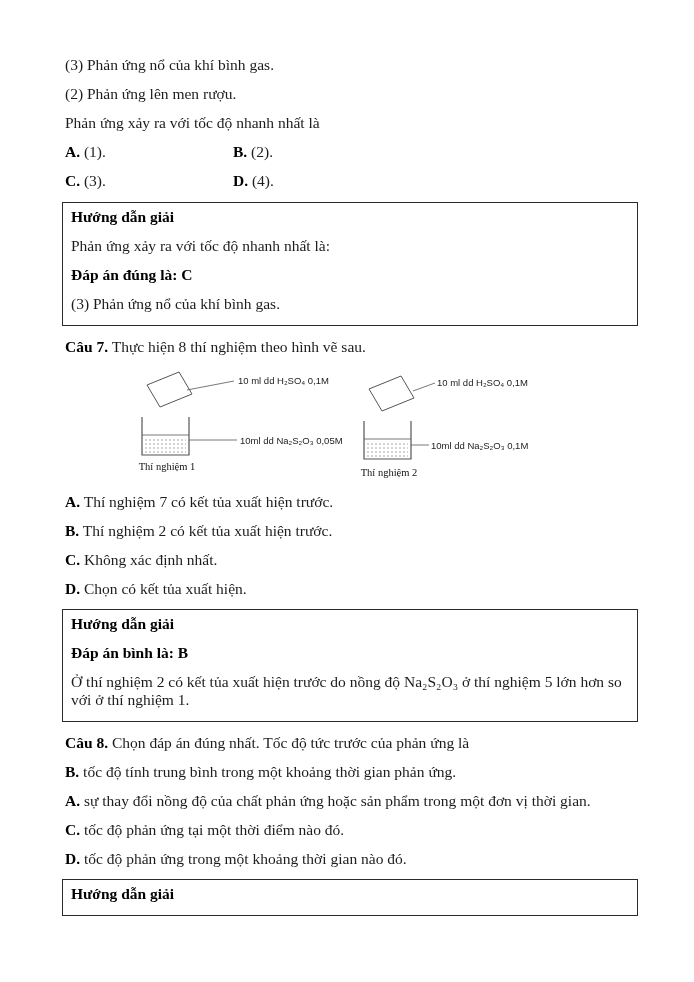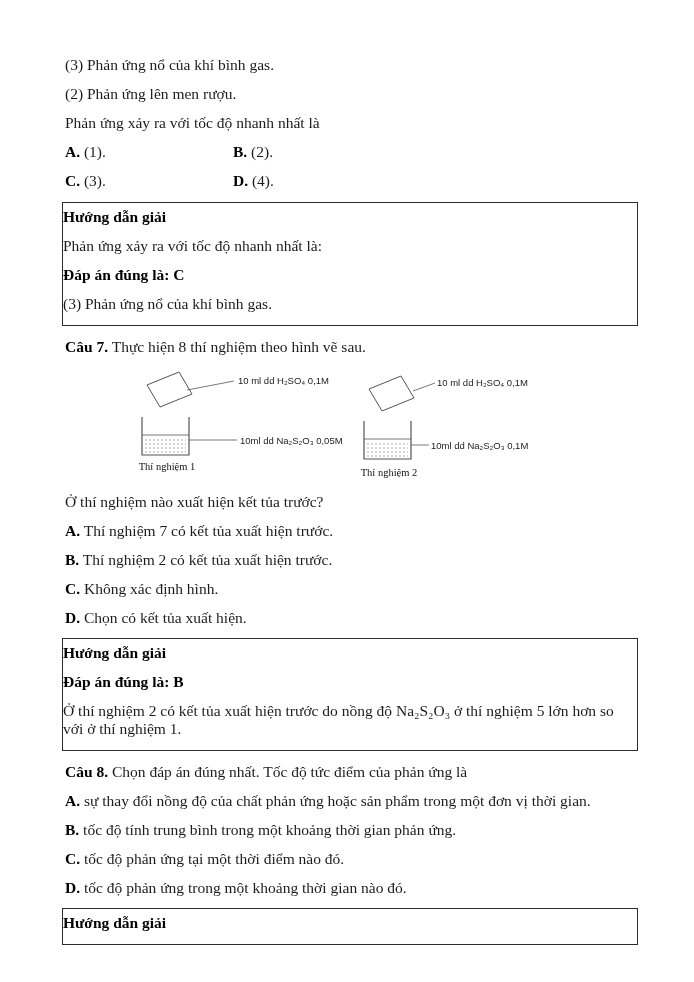--- a/index.html
+++ b/index.html
@@ -2,21 +2,21 @@
 <html><head>
 <meta charset="utf-8">
 <style>
   html,body{margin:0;padding:0;}
   body{width:694px;min-height:982px;background:#ffffff;color:#1c1c1c;
        font-family:"Liberation Serif","DejaVu Serif",serif;font-size:15.5px;}
   .page{box-sizing:border-box;width:694px;padding:56px 59px 40px 65px;}
   .line{margin:0 0 11px;line-height:18px;}
   b{font-weight:bold;color:#000;}
   .opt-grid{display:grid;grid-template-columns:168px 1fr;}
-  .box{border:1px solid #2b2b2b;margin:1px -3px 12px;padding:5px 0 1px;}
+  .box{border:1px solid #2b2b2b;margin:1px -3px 12px;padding:5px 8px 1px;}
   .diagram{margin:0 0 10px 72px;height:116px;}
   .flask{fill:#ffffff;stroke:#555;stroke-width:1;}
   .beaker{fill:none;stroke:#555;stroke-width:1.2;}
   .liq-top{stroke:#555;stroke-width:.8;}
   .hatch{stroke:#888;stroke-width:.7;stroke-dasharray:2 2;}
   .ptr{stroke:#555;stroke-width:.8;}
   .dlabel{font:9.5px "Liberation Sans","DejaVu Sans",sans-serif;fill:#222;}
   .dcaption{font:10.5px "Liberation Serif","DejaVu Serif",serif;fill:#111;}
 </style>
 </head>
@@ -72,35 +72,34 @@
         <line class="hatch" x1="8" y1="81" x2="49" y2="81"></line>
         <line class="hatch" x1="8" y1="85" x2="49" y2="85"></line>
         <line class="ptr" x1="52" y1="74" x2="70" y2="74"></line>
         <text class="dlabel" x="78" y="15">10 ml dd H₂SO₄ 0,1M</text>
         <text class="dlabel" x="72" y="78">10ml dd Na₂S₂O₃ 0,1M</text>
         <text class="dcaption" x="30" y="105" text-anchor="middle">Thí nghiệm 2</text>
       </g>
     </svg>
   </div>
 
-  <p class="line">Ở thí nghiệm nào xuất hiện kết tủa trước?</p>
   <p class="line"><b>A.</b> <span>Thí nghiệm 7 có kết tủa xuất hiện trước.</span></p>
   <p class="line"><b>B.</b> <span>Thí nghiệm 2 có kết tủa xuất hiện trước.</span></p>
-  <p class="line"><b>C.</b> <span>Không xác định hình.</span></p>
+  <p class="line"><b>C.</b> <span>Không xác định nhất.</span></p>
   <p class="line"><b>D.</b> <span>Chọn có kết tủa xuất hiện.</span></p>
 
   <div class="box">
     <p class="line"><b>Hướng dẫn giải</b></p>
-    <p class="line"><b>Đáp án đúng là: B</b></p>
+    <p class="line"><b>Đáp án bình là: B</b></p>
     <p class="line">Ở thí nghiệm 2 có kết tủa xuất hiện trước do nồng độ Na₂S₂O₃ ở thí nghiệm 5 lớn hơn so với ở thí nghiệm 1.</p>
   </div>
 
-  <p class="line"><b>Câu 8.</b> <span>Chọn đáp án đúng nhất. Tốc độ tức điểm của phản ứng là</span></p>
+  <p class="line"><b>Câu 8.</b> <span>Chọn đáp án đúng nhất. Tốc độ tức trước của phản ứng là</span></p>
+  <p class="line"><b>B.</b> <span>tốc độ tính trung bình trong một khoảng thời gian phản ứng.</span></p>
   <p class="line"><b>A.</b> <span>sự thay đổi nồng độ của chất phản ứng hoặc sản phẩm trong một đơn vị thời gian.</span></p>
-  <p class="line"><b>B.</b> <span>tốc độ tính trung bình trong một khoảng thời gian phản ứng.</span></p>
   <p class="line"><b>C.</b> <span>tốc độ phản ứng tại một thời điểm nào đó.</span></p>
   <p class="line"><b>D.</b> <span>tốc độ phản ứng trong một khoảng thời gian nào đó.</span></p>
 
   <div class="box">
     <p class="line"><b>Hướng dẫn giải</b></p>
   </div>
 
 </div>
 
 </body></html>

